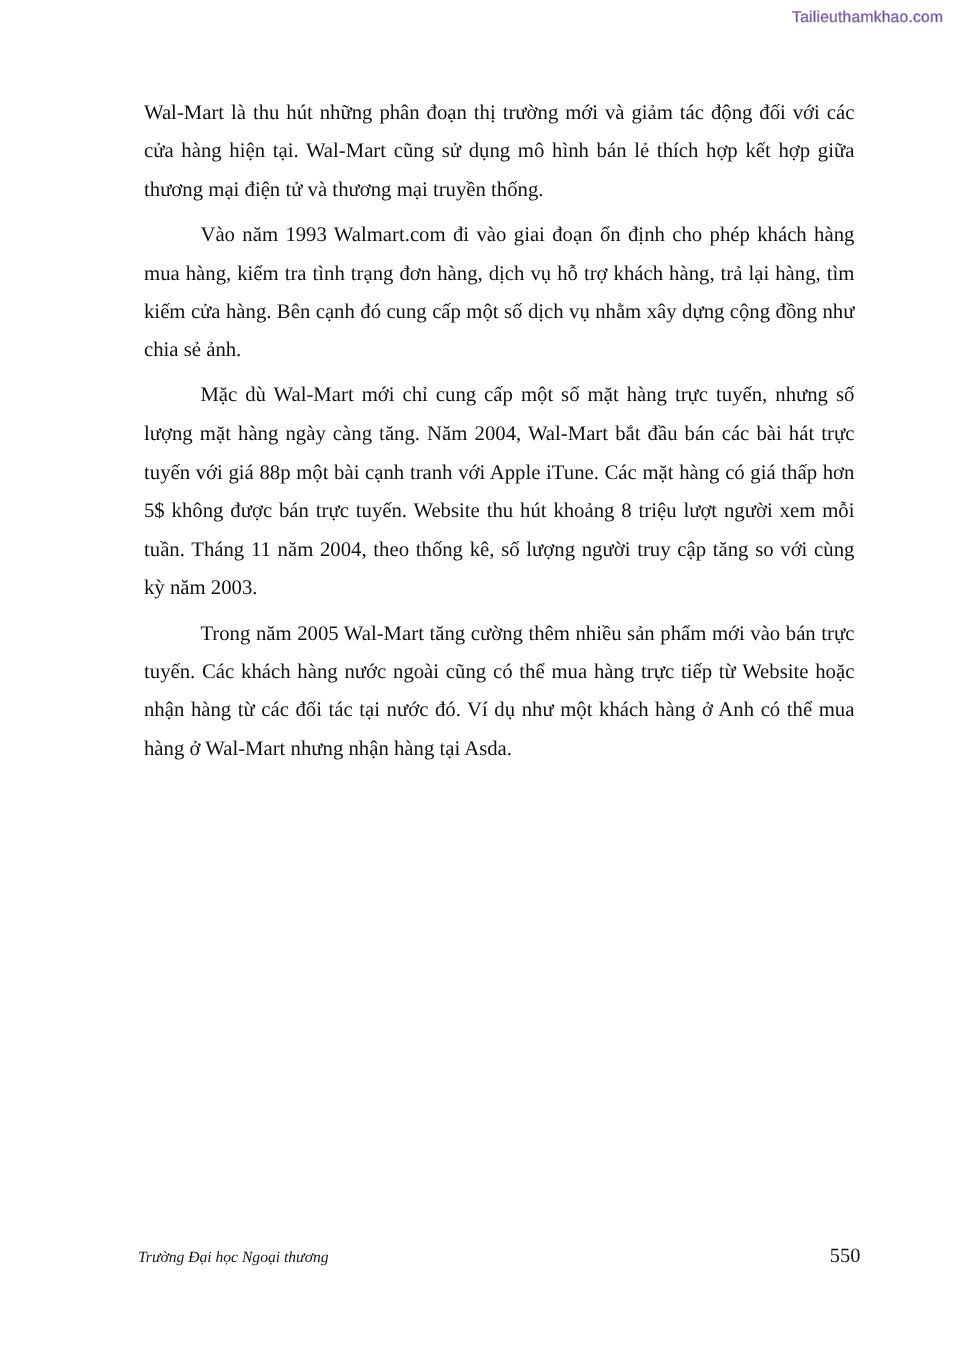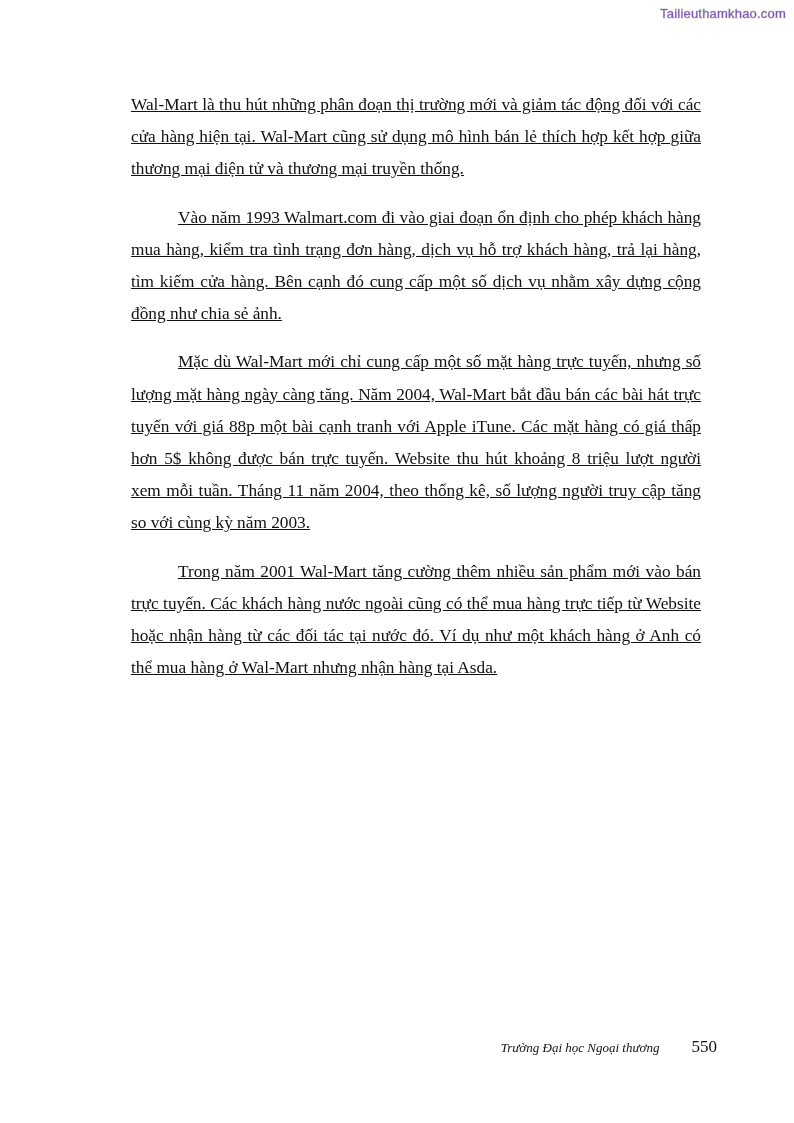--- a/index.html
+++ b/index.html
@@ -7,38 +7,38 @@
   .watermark {
     position:absolute; top:6px; right:8px;
     font-family:"Liberation Sans", sans-serif; font-size:13px;
     color:#6d28d9; -webkit-text-stroke:0.5px #9a9a9a; letter-spacing:0.2px;
   }
   .content {
     position:absolute; left:115px; top:73px; width:602px;
     font-family:"Liberation Serif", serif; font-size:17.3px;
     line-height:32.2px; color:#111111; text-align:justify;
   }
-  .content p { margin:16px;text-decoration:underline; }
+  .content p { margin:5px; }
   .content p.indent { text-indent:47px; }
   .footer {
     position:absolute; left:115px; top:1037px; width:602px;
-    display:flex; justify-content:flex-end; align-items:baseline;
+    display:flex; justify-content:space-between; align-items:baseline;
     font-family:"Liberation Serif", serif; color:#111111;
   }
   .footer-left { font-style:italic; font-size:13px; }
   .footer-right { font-size:17px;margin-left:32px; }
 </style>
 </head>
 <body>
 
 <div class="watermark">Tailieuthamkhao.com</div>
 
 <div class="content">
   <p>Wal-Mart là thu hút những phân đoạn thị trường mới và giảm tác động đối với các cửa hàng hiện tại. Wal-Mart cũng sử dụng mô hình bán lẻ thích hợp kết hợp giữa thương mại điện tử và thương mại truyền thống.</p>
   <p class="indent">Vào năm 1993 Walmart.com đi vào giai đoạn ổn định cho phép khách hàng mua hàng, kiểm tra tình trạng đơn hàng, dịch vụ hỗ trợ khách hàng, trả lại hàng, tìm kiếm cửa hàng. Bên cạnh đó cung cấp một số dịch vụ nhằm xây dựng cộng đồng như chia sẻ ảnh.</p>
   <p class="indent">Mặc dù Wal-Mart mới chỉ cung cấp một số mặt hàng trực tuyến, nhưng số lượng mặt hàng ngày càng tăng. Năm 2004, Wal-Mart bắt đầu bán các bài hát trực tuyến với giá 88p một bài cạnh tranh với Apple iTune. Các mặt hàng có giá thấp hơn 5$ không được bán trực tuyến. Website thu hút khoảng 8 triệu lượt người xem mỗi tuần. Tháng 11 năm 2004, theo thống kê, số lượng người truy cập tăng so với cùng kỳ năm 2003.</p>
-  <p class="indent">Trong năm 2001 Wal-Mart tăng cường thêm nhiều sản phẩm mới vào bán trực tuyến. Các khách hàng nước ngoài cũng có thể mua hàng trực tiếp từ Website hoặc nhận hàng từ các đối tác tại nước đó. Ví dụ như một khách hàng ở Anh có thể mua hàng ở Wal-Mart nhưng nhận hàng tại Asda.</p>
+  <p class="indent">Trong năm 2005 Wal-Mart tăng cường thêm nhiều sản phẩm mới vào bán trực tuyến. Các khách hàng nước ngoài cũng có thể mua hàng trực tiếp từ Website hoặc nhận hàng từ các đối tác tại nước đó. Ví dụ như một khách hàng ở Anh có thể mua hàng ở Wal-Mart nhưng nhận hàng tại Asda.</p>
 </div>
 
 <div class="footer">
   <span class="footer-left">Trường Đại học Ngoại thương</span>
   <span class="footer-right">550</span>
 </div>
 
 </body></html>

